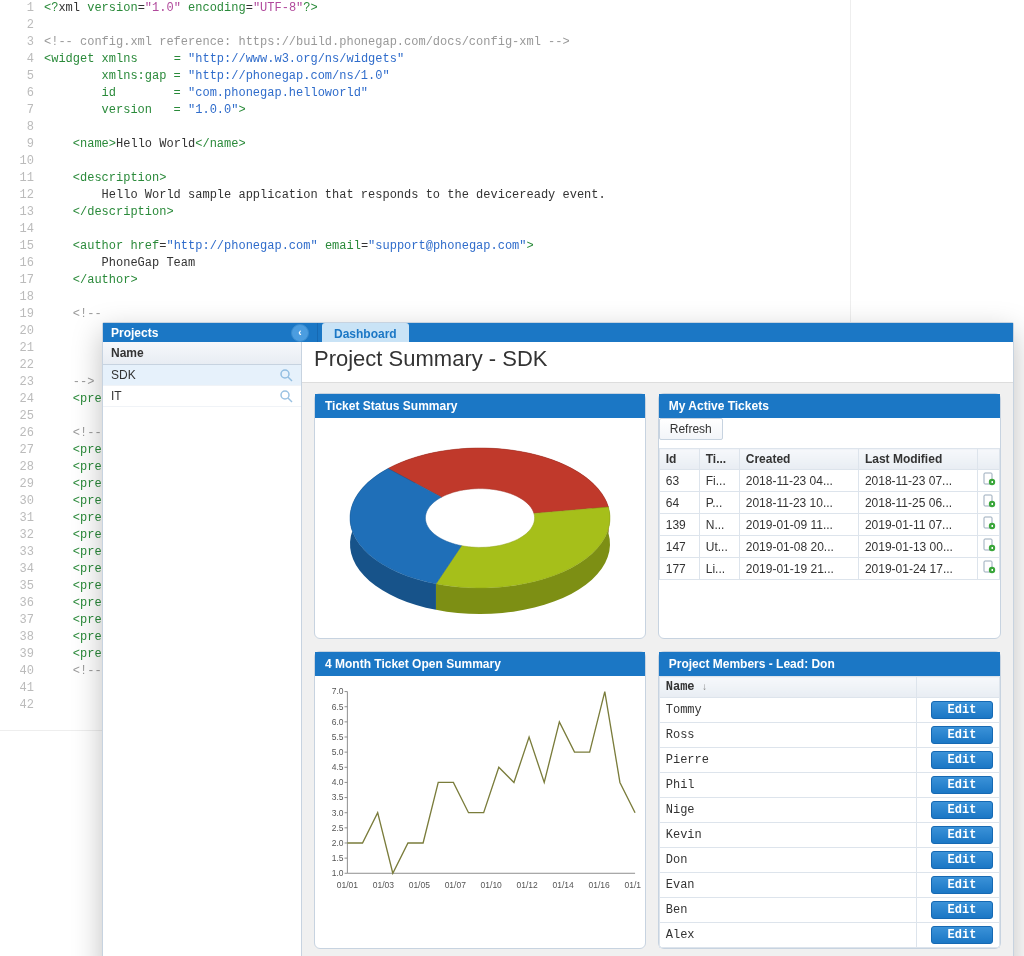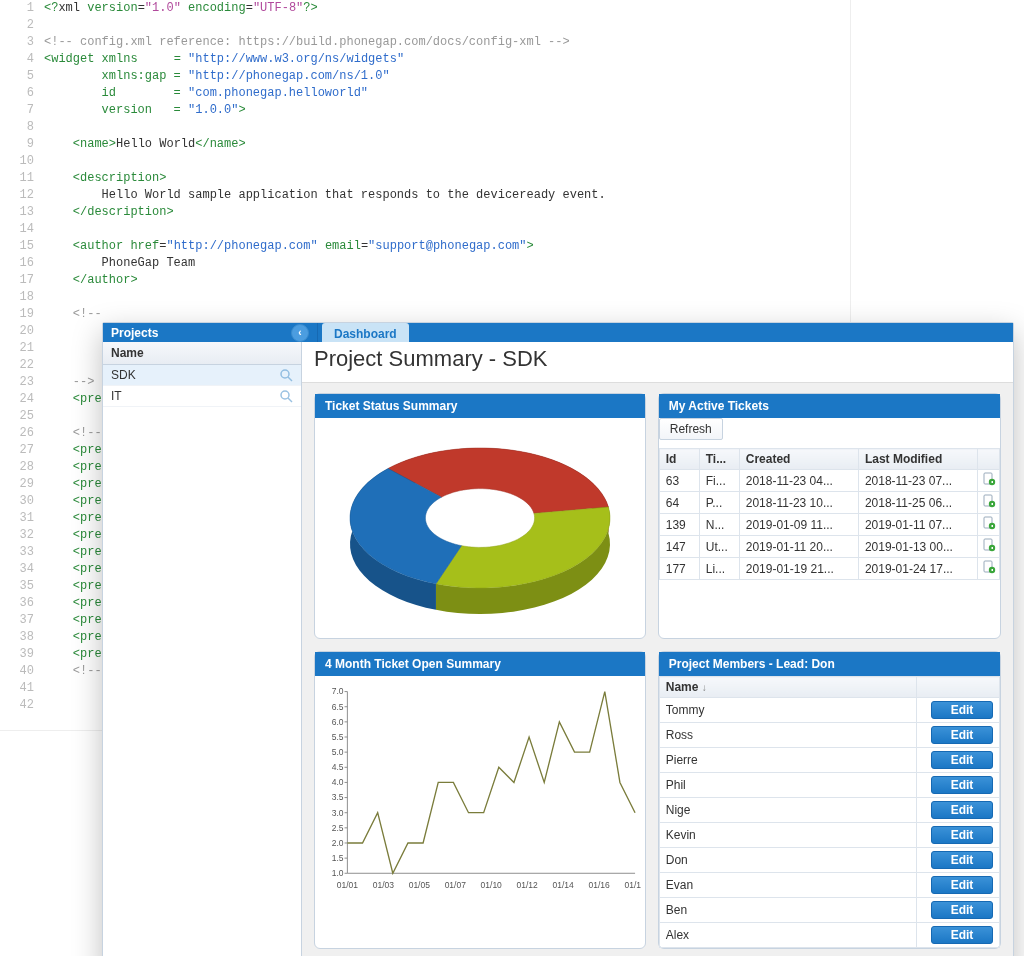--- a/index.html
+++ b/index.html
@@ -225,20 +225,21 @@
   .members {
     width:100%;
     border-collapse: collapse;
     border:1px solid #c7d3e0;
   }
   .members th, .members td {
     border: 1px solid #dde4ec;
     padding: 3px 6px;
     font-size: 12px;
     text-align: left;
+    font-family: Liberation Mono, monospace;
   }
   .members th {
     background: linear-gradient(#f6f8fb, #e8edf3);
     font-weight: bold;
   }
   .edit-btn {
     display: inline-block;
     min-width: 44px;
     text-align: center;
     background: linear-gradient(#3b92d8, #1b77c5);
@@ -374,21 +375,21 @@
                     <td>2019-01-11 07...</td>
                     <td class="icon-cell"><svg width="14" height="14" viewBox="0 0 14 14">
                         <rect x="2" y="1" width="8" height="11" rx="1" fill="#fefefe" stroke="#9ab" stroke-width="1"></rect>
                         <circle cx="10" cy="10" r="3.2" fill="#3aa63a"></circle>
                         <path d="M9 10 L11 10 M10 9 L11 10 L10 11" stroke="#fff" stroke-width="1" fill="none"></path>
                       </svg></td>
                   </tr>
                   <tr>
                     <td>147</td>
                     <td>Ut...</td>
-                    <td>2019-01-11 20...</td>
+                    <td>2019-01-08 20...</td>
                     <td>2019-01-13 00...</td>
                     <td class="icon-cell"><svg width="14" height="14" viewBox="0 0 14 14">
                         <rect x="2" y="1" width="8" height="11" rx="1" fill="#fefefe" stroke="#9ab" stroke-width="1"></rect>
                         <circle cx="10" cy="10" r="3.2" fill="#3aa63a"></circle>
                         <path d="M9 10 L11 10 M10 9 L11 10 L10 11" stroke="#fff" stroke-width="1" fill="none"></path>
                       </svg></td>
                   </tr>
                   <tr>
                     <td>177</td>
                     <td>Li...</td>

